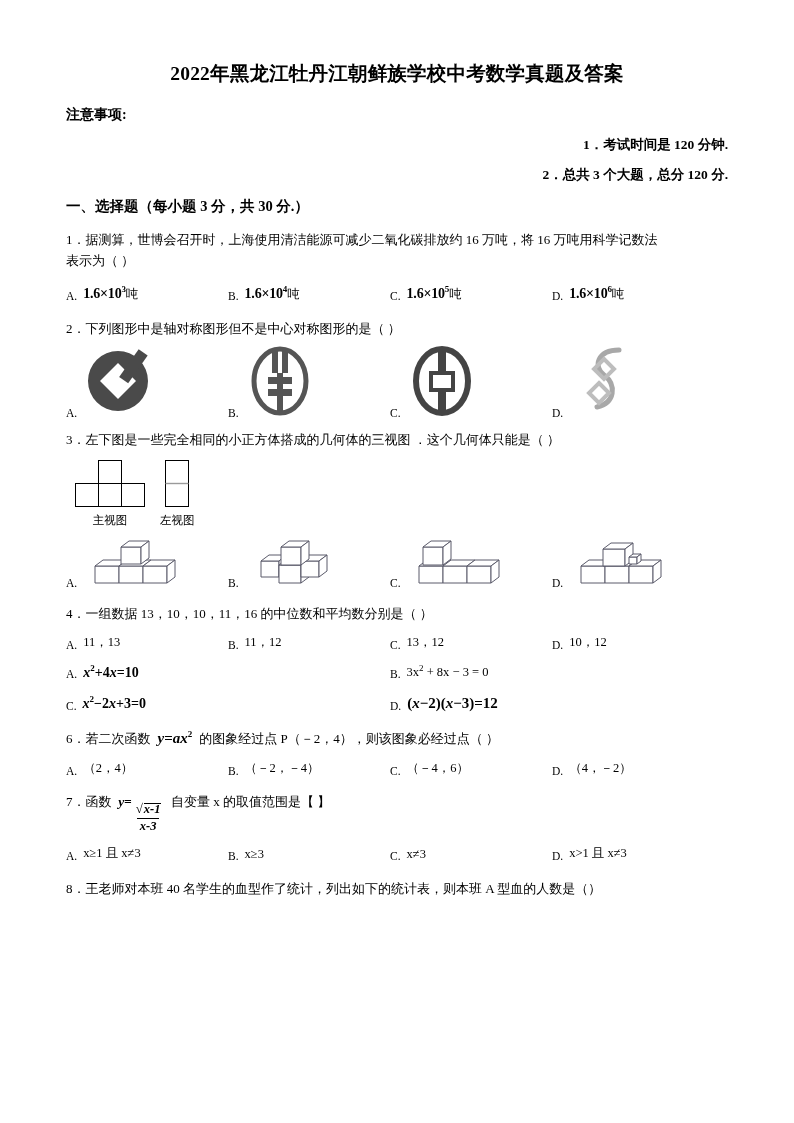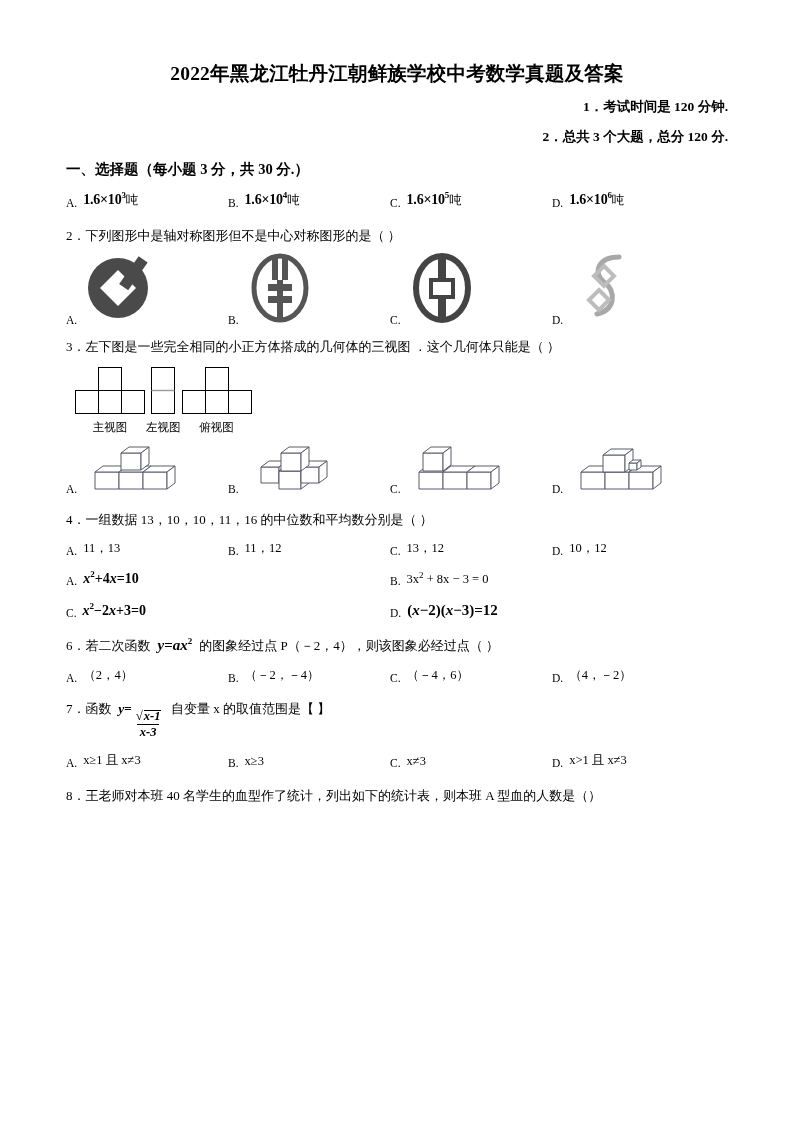--- a/index.html
+++ b/index.html
@@ -118,41 +118,46 @@
     border-top: 1.4px solid #000;
   }
   .yeq { font-weight: bold; font-style: italic; font-size: 13.5px; }
 
   
   .fig-row { display:flex; margin-top: 6px; }
   .fig-cell { display:flex; align-items:flex-end; }
   .fig-cell .opt-lab { margin-right: 4px; padding-bottom: 2px; }
 
   
-  .tv-wrap { display:flex; align-items:flex-end; margin-top: 10px; padding-left: 8px; }
+  .tv-wrap { display:flex; align-items:flex-end; margin-top: 10px; gap: 14px; padding-left: 8px; }
   .tv-item { text-align: center; }
   .tv-cap { font-size: 11.5px; margin-top: 3px; line-height: 1; }
 
   
   .iso-row { display:flex; margin-top: 8px; }
   .iso-cell { display:flex; align-items:flex-end; }
   .iso-cell .opt-lab { margin-right: 4px; padding-bottom: 4px; }
 </style>
 </head>
 <body>
 
 <div class="page">
 
   <h1 class="doc-title">2022年黑龙江牡丹江朝鲜族学校中考数学真题及答案</h1>
 
+  <div class="notice-head">注意事项:</div>
   <div class="notice-line" id="notice1">1．考试时间是 120 分钟.</div>
   <div class="notice-line" id="notice2">2．总共 3 个大题，总分 120 分.</div>
 
   <div class="section-head">一、选择题（每小题 3 分，共 30 分.）</div>
 
+  <div class="q">
+    <span class="q-stem">1．据测算，世博会召开时，上海使用清洁能源可减少二氧化碳排放约 16 万吨，将 16 万吨用科学记数法</span>
+    <span class="q-stem">表示为（      ）</span>
+  </div>
   <div class="opts-row c4" style="margin-top:12px;">
     <div class="opt">
       <span class="opt-lab">A.</span>
       <span class="sci"><span>1.6×10</span><sup>3</sup><span style="font-weight:normal;font-size:12.5px">吨</span></span>
     </div>
     <div class="opt">
       <span class="opt-lab">B.</span>
       <span class="sci"><span>1.6×10</span><sup>4</sup><span style="font-weight:normal;font-size:12.5px">吨</span></span>
     </div>
     <div class="opt">
@@ -235,31 +240,20 @@
     </div>
     <div class="tv-item">
       <svg width="30" height="48" viewBox="0 0 30 48">
         <g fill="#fff" stroke="#000" stroke-width="1">
           <rect x="3.5" y="0.5" width="23" height="23"></rect>
           <rect x="3.5" y="23.5" width="23" height="23"></rect>
         </g>
         <line x1="3.5" y1="23.5" x2="26.5" y2="23.5" stroke="#9a9a9a" stroke-width="1.4"></line>
       </svg>
       <div class="tv-cap">左视图</div>
-    </div>
-    <div class="tv-item">
-      <svg width="72" height="48" viewBox="0 0 72 48">
-        <g fill="#fff" stroke="#000" stroke-width="1">
-          <rect x="24.5" y="0.5" width="23" height="23"></rect>
-          <rect x="1.5" y="23.5" width="23" height="23"></rect>
-          <rect x="24.5" y="23.5" width="23" height="23"></rect>
-          <rect x="47.5" y="23.5" width="23" height="23"></rect>
-        </g>
-      </svg>
-      <div class="tv-cap">俯视图</div>
     </div>
   </div>
 
   <div class="iso-row c4" style="margin-top:6px;">
     <div class="iso-cell" style="width:162px">
       <span class="opt-lab">A.</span>
       <span>
         <svg width="112" height="56" viewBox="0 0 112 56">
           <g fill="#fff" stroke="#5a5a6a" stroke-width="1">
 

